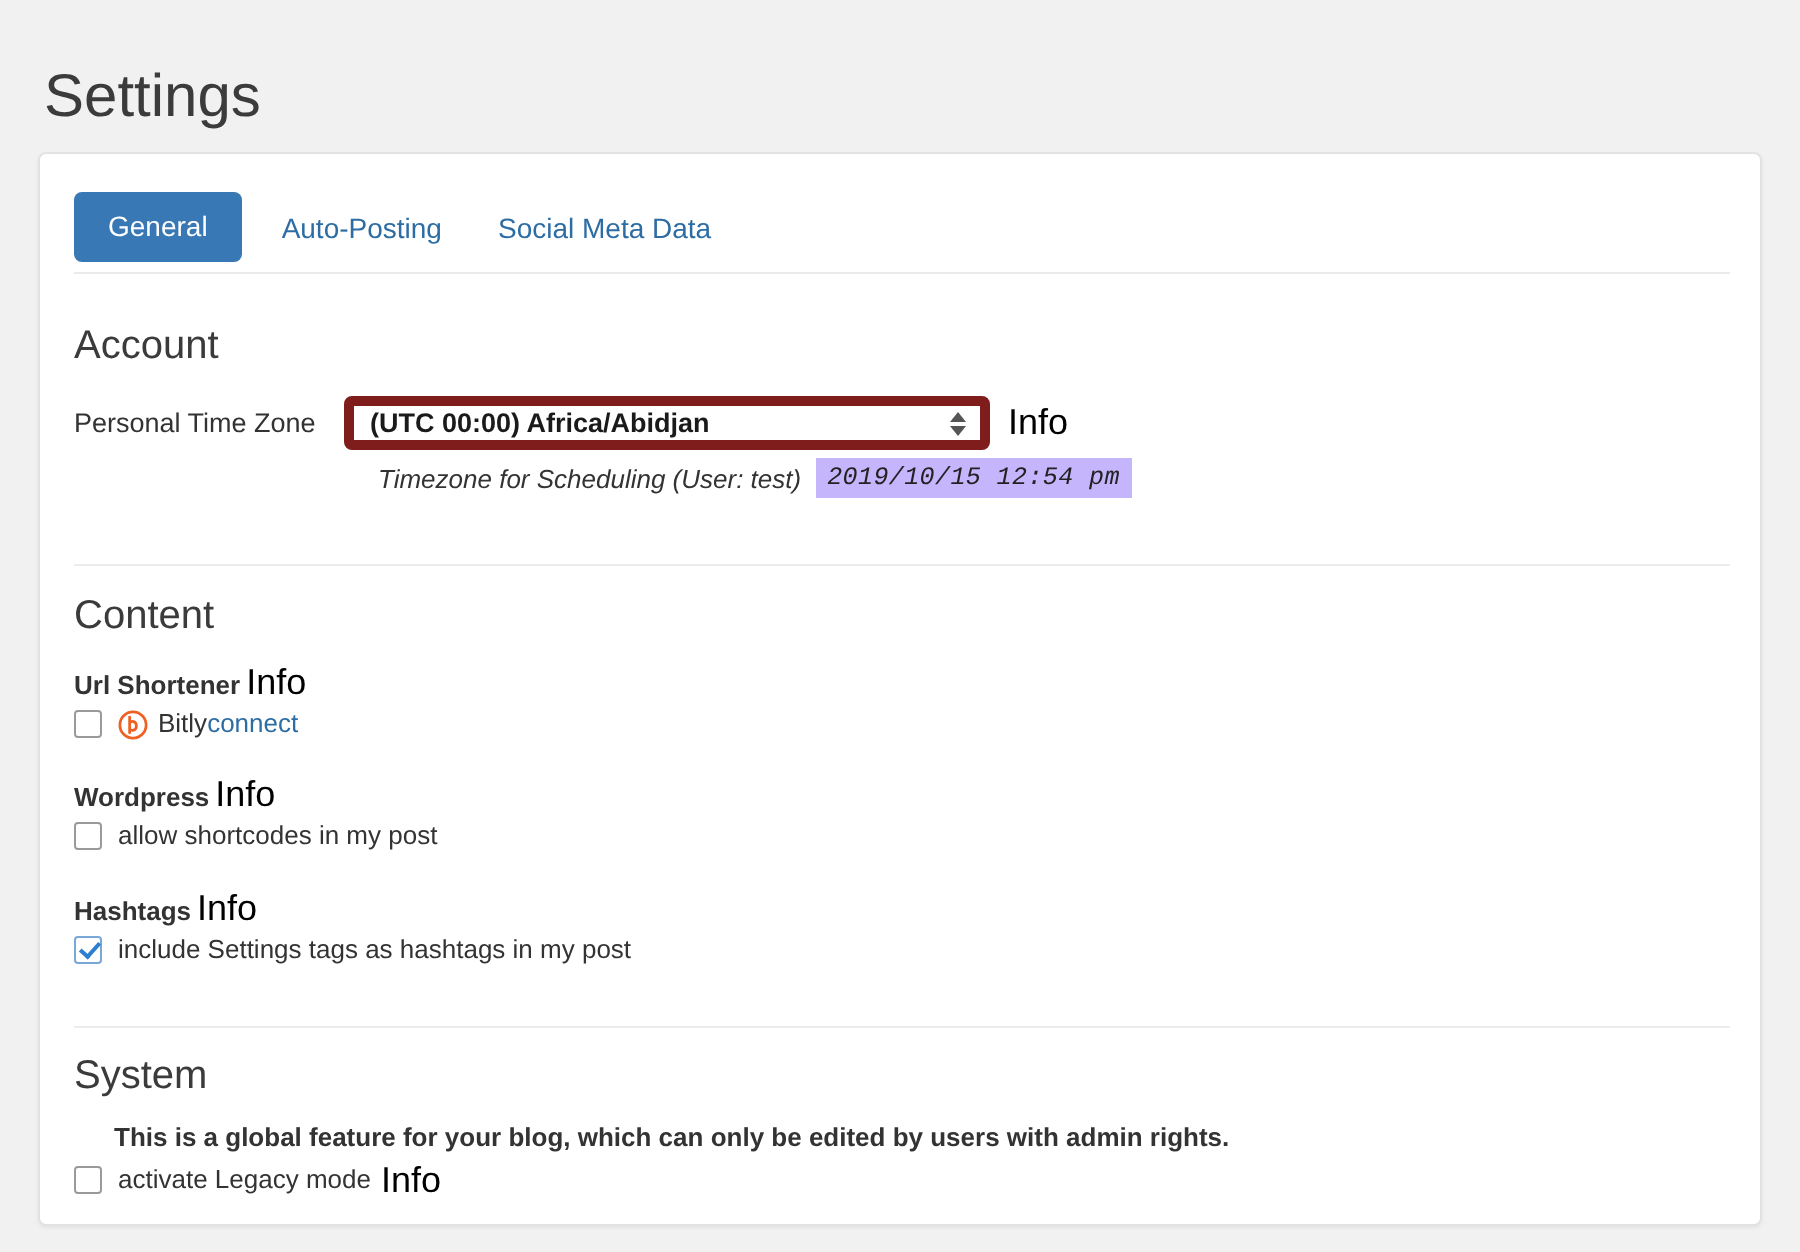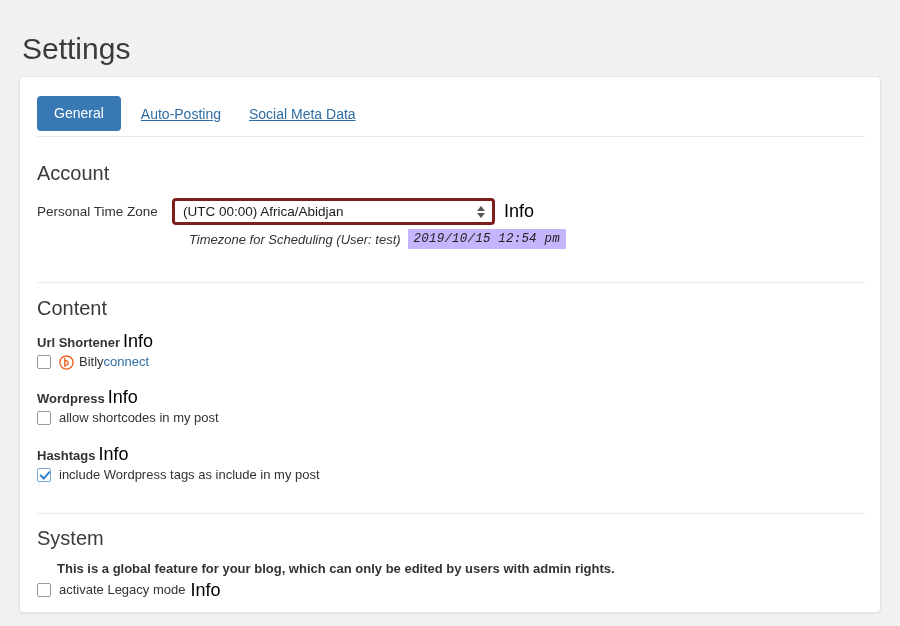--- a/index.html
+++ b/index.html
@@ -59,21 +59,20 @@
     background: #3878b4;
     color: #ffffff;
     border-radius: 4px;
     padding: 9px 17px 10px 17px;
     line-height: 16px;
   }
   .tab-inactive {
     color: #2e6da4;
     padding: 9px 8px;
     margin-left: 12px;
-    text-decoration: underline;
   }
   .tabs-rule {
     position: absolute;
     left: 17px;
     top: 59px;
     width: 828px;
     height: 1px;
     background: #eaeaea;
   }
 
@@ -106,29 +105,30 @@
     font-size: 13.5px;
     color: #333333;
     width: 135px;
     line-height: 18px;
   }
   .select-box {
     position: relative;
     width: 323px;
     height: 27px;
     background: #ffffff;
-    border: 3px solid #7f1d1d;
+    border: 5px solid #7f1d1d;
     border-radius: 4px;
     box-sizing: border-box;
     display: flex;
     align-items: center;
     padding-left: 8px;
     font-size: 13.5px;
     color: #1a1a1a;
     cursor: pointer;
+    font-weight: bold;
   }
   .select-arrows {
     position: absolute;
     right: 7px;
     top: 50%;
     transform: translateY(-50%);
     display: flex;
     flex-direction: column;
     align-items: center;
     line-height: 0;
@@ -307,21 +307,21 @@
       <span class="cb-text">allow shortcodes in my post</span>
     </div>
   </div>
 
   <div class="field-group" style="top: 369px;">
     <div class="field-head">
       <span>Hashtags</span><a class="info-link">Info</a>
     </div>
     <div class="cb-row">
       <span class="checkbox checked"></span>
-      <span class="cb-text">include Wordpress tags as include in my post</span>
+      <span class="cb-text">include Settings tags as hashtags in my post</span>
     </div>
   </div>
 
   <div class="divider" style="top: 436px;"></div>
 
   <div class="section-title system-title">System</div>
   <div class="system-note">This is a global feature for your blog, which can only be edited by users with admin rights.</div>
   <div class="cb-row system-row">
     <span class="checkbox"></span>
     <span class="cb-text">activate Legacy mode</span>

